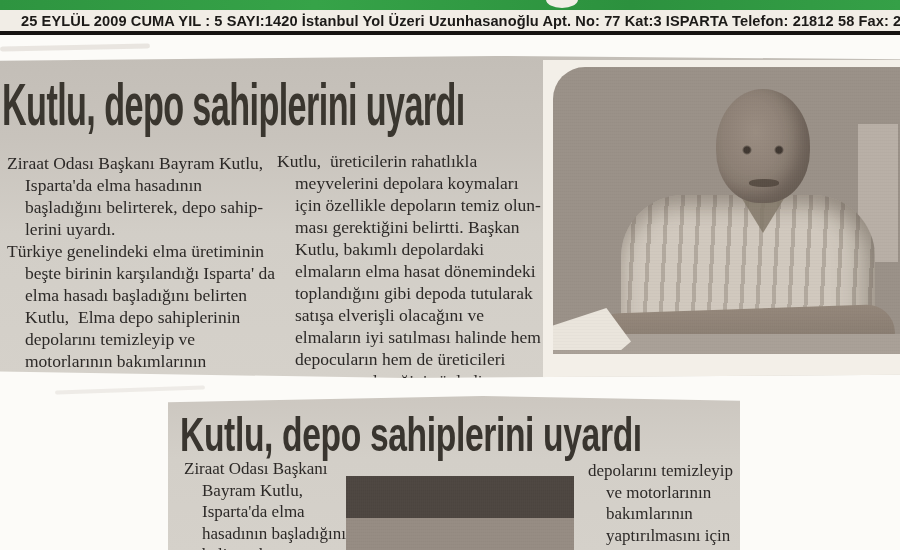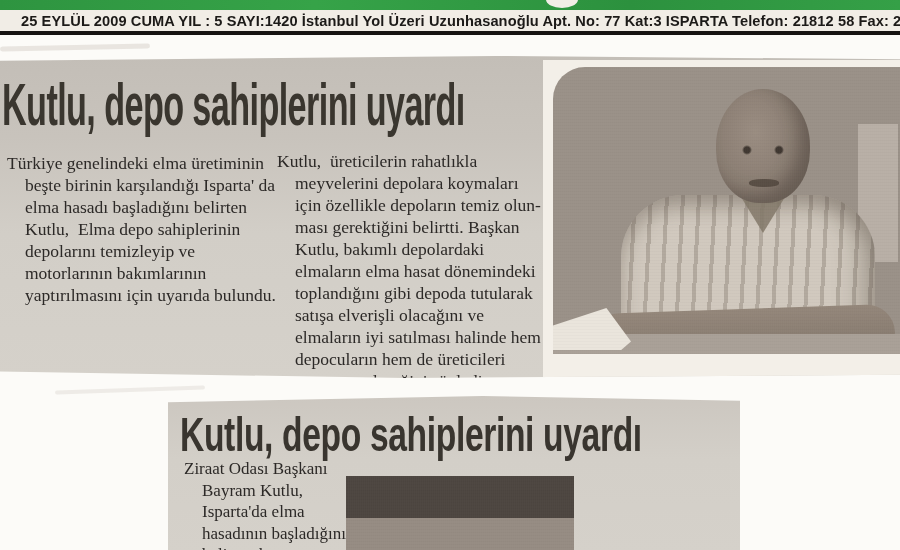--- a/index.html
+++ b/index.html
@@ -96,20 +96,24 @@
     <span>25 EYLÜL 2009 CUMA YIL : 5 SAYI:1420  İstanbul Yol Üzeri Uzunhasanoğlu Apt. No: 77 Kat:3 ISPARTA Telefon: 21812 58  Fax: 218 62 58</span>
   </div>
   <div class="black-rule"></div>
   <div class="smudge s1"></div>
   <div class="smudge s2"></div>
 
   <div class="clip1">
     <h1 class="headline1">Kutlu, depo sahiplerini uyardı</h1>
 
     <div class="bodycol col1">
+      <p>Ziraat Odası Başkanı Bayram Kutlu,
+Isparta'da elma hasadının
+başladığını belirterek, depo sahip-
+lerini uyardı.</p>
       <p>Türkiye genelindeki elma üretiminin
 beşte birinin karşılandığı Isparta' da
 elma hasadı başladığını belirten
 Kutlu,  Elma depo sahiplerinin
 depolarını temizleyip ve
 motorlarının bakımlarının
 yaptırılmasını için uyarıda bulundu.</p>
     </div>
 
     <div class="bodycol col2">
@@ -152,15 +156,21 @@
 Isparta'da elma
 hasadının başladığını
 belirterek,</p>
     </div>
 
     <div class="photo2">
       <div class="head2"></div>
       <div class="grain"></div>
     </div>
 
+    <div class="bodycol col2b">
+      <p>depolarını temizleyip
+ve motorlarının
+bakımlarının
+yaptırılmasını için</p>
+    </div>
   </div>
 
 </div>
 
 </body></html>

